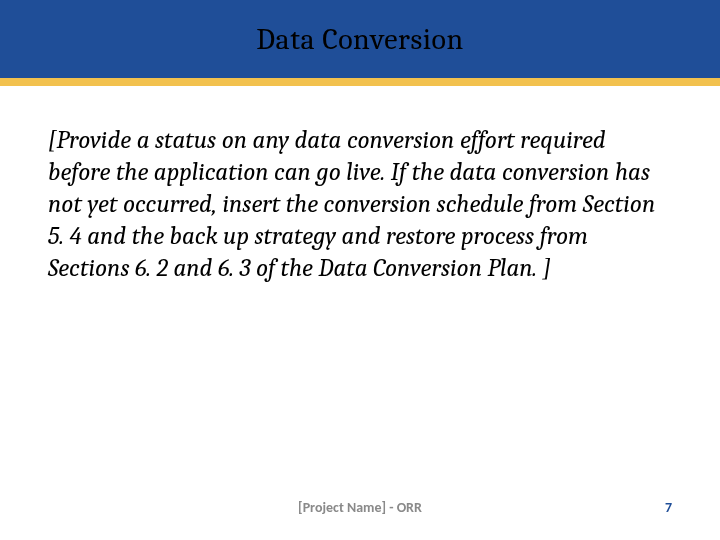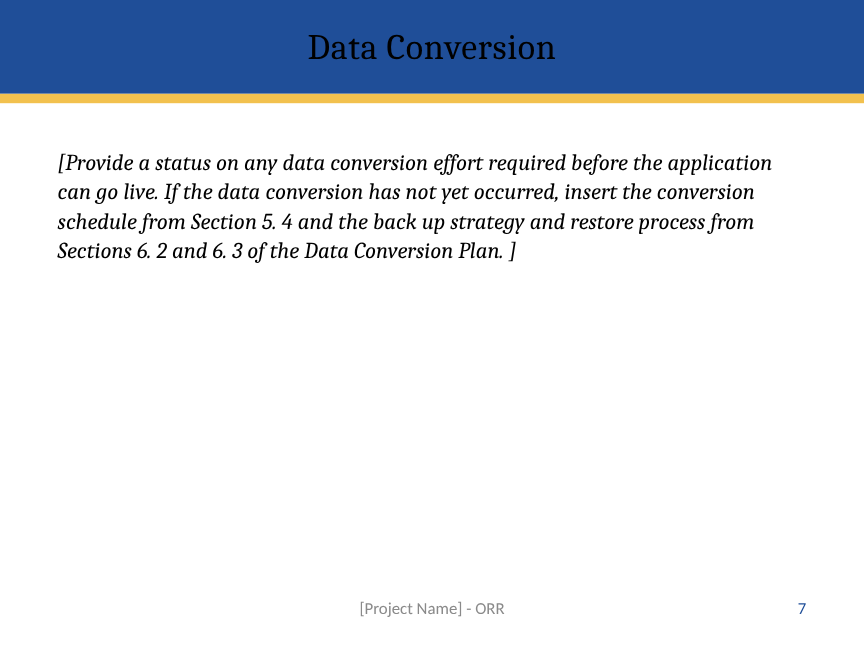--- a/index.html
+++ b/index.html
@@ -27,34 +27,35 @@
   .accent-bar {
     width: 100%;
     height: 8px;
     background: #f2c14e;
   }
   .content-area {
     padding: 38px 48px 0 48px;
   }
   .body-text {
     font-style: italic;
-    font-size: 19px;
+    font-size: 25px;
     line-height: 1.28;
     color: #000000;
   }
   .footer {
     position: absolute;
     bottom: 24px;
     left: 0;
     width: 100%;
     padding: 0 48px;
     display: flex;
     align-items: center;
     justify-content: space-between;
     font-family: Calibri, Arial, sans-serif;
+    font-weight: bold;
   }
   .footer-left-spacer {
     width: 20px;
   }
   .footer-center {
     color: #8a8a8a;
     font-size: 14px;
     text-align: center;
     flex: 1;
   }

